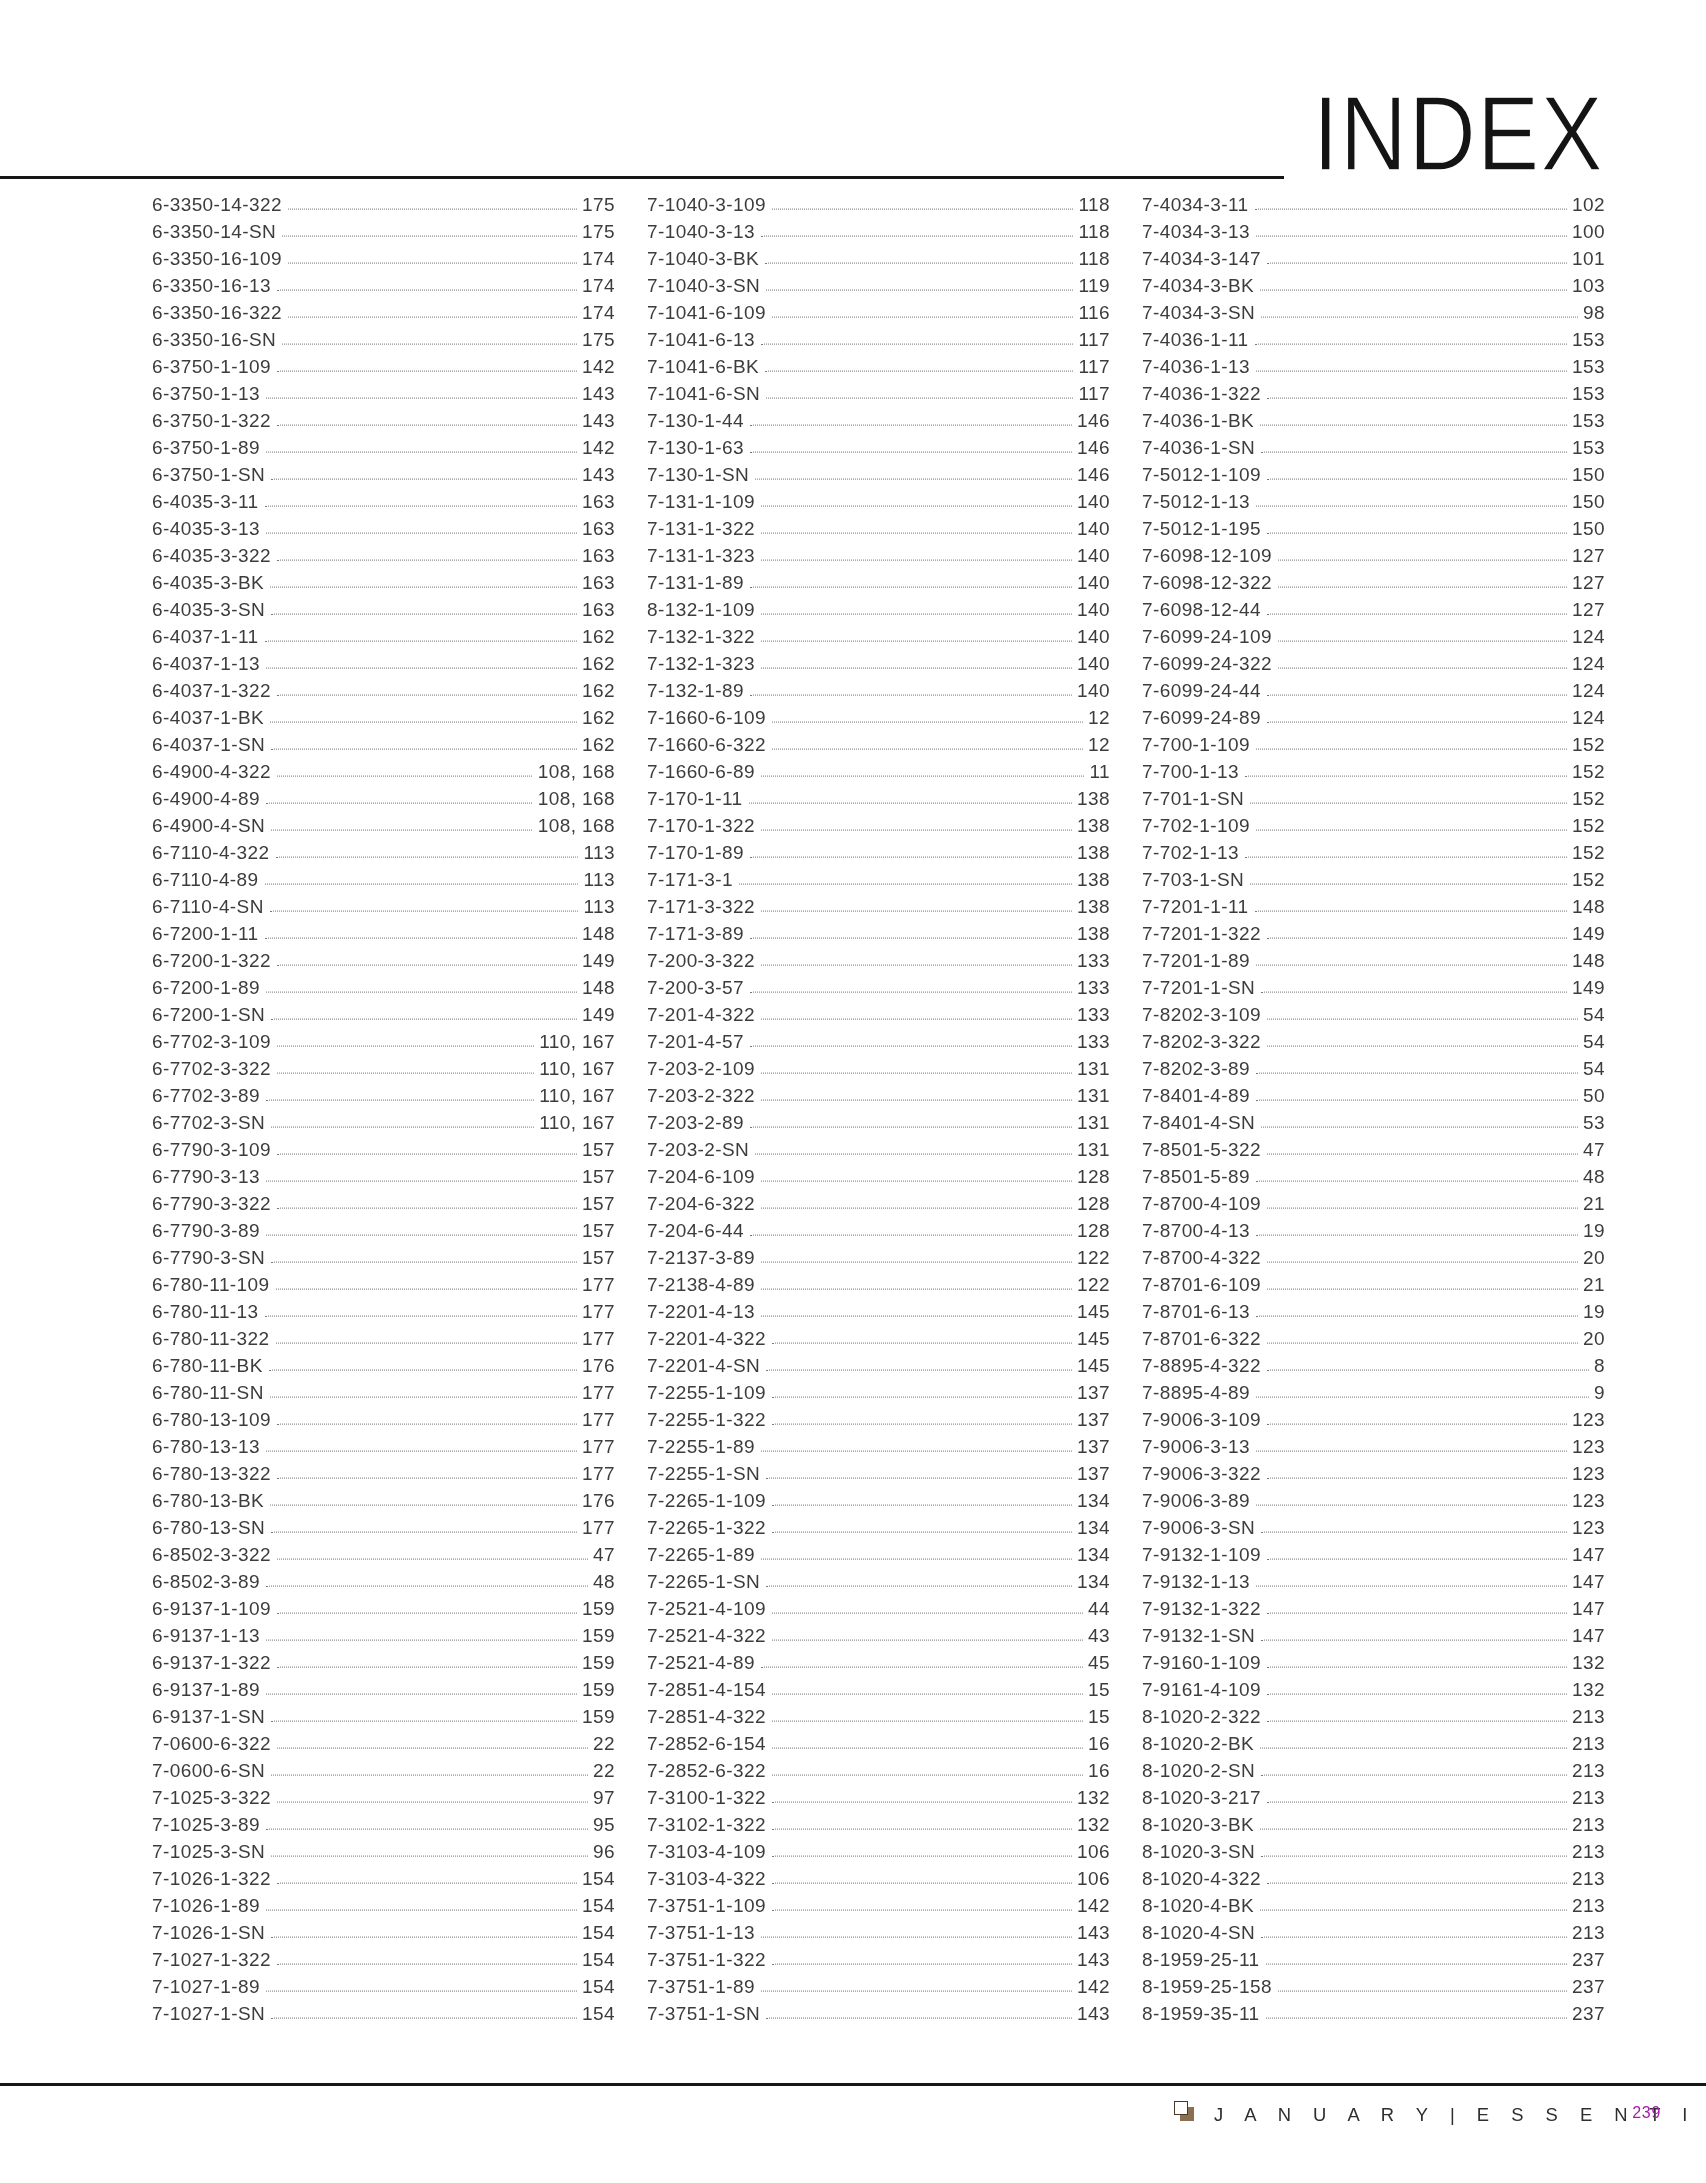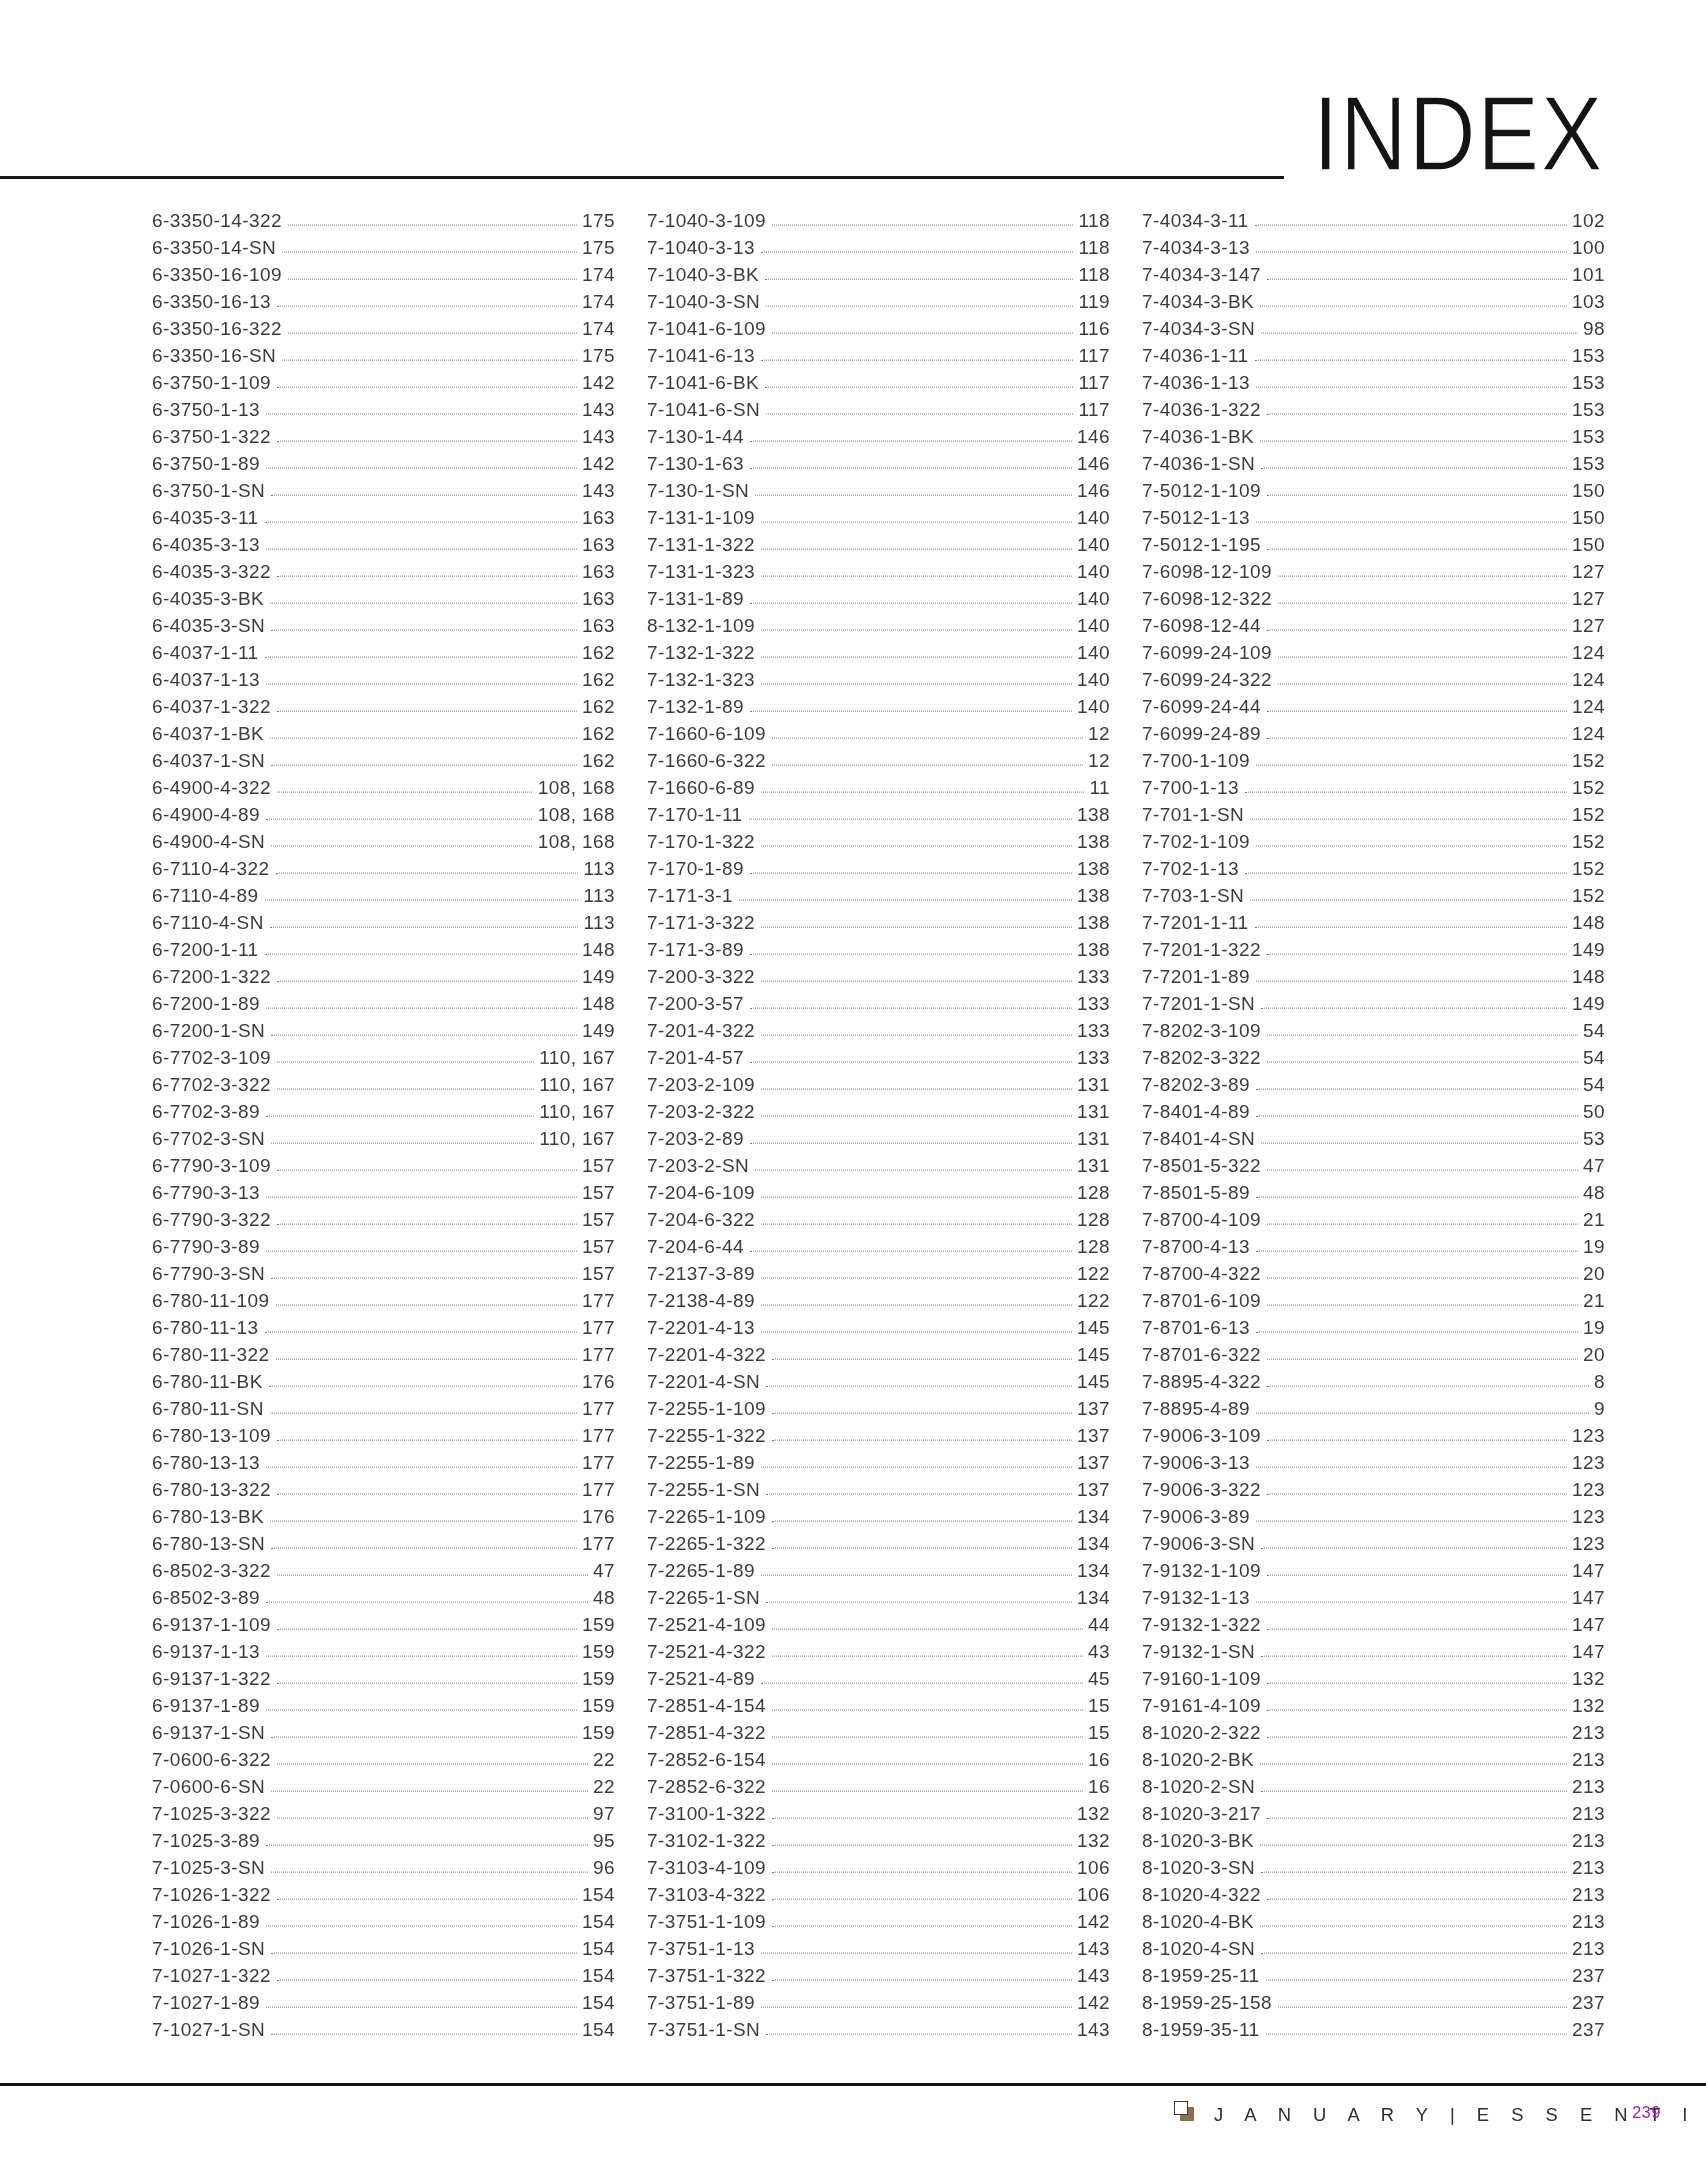--- a/index.html
+++ b/index.html
@@ -17,21 +17,21 @@
     position:absolute;top:85px;right:102px;
     font-size:106px;line-height:0.92;font-weight:100;
     color:#141414;letter-spacing:1.4px;
     transform:scaleX(0.88);transform-origin:100% 50%;
     -webkit-text-stroke:1.5px #ffffff;
     white-space:nowrap;
   }
   
   .columns{
     position:absolute;top:194px;left:152px;right:101px;
-    display:flex;gap:32px;margin-top:16px;
+    display:flex;gap:32px;
   }
   .col{flex:1;min-width:0;}
   .row{
     display:flex;align-items:baseline;height:27px;
     font-size:19px;letter-spacing:0.4px;
   }
   .code{white-space:nowrap;}
   .leader{
     flex:1;border-bottom:1.5px dotted #767676;
     margin:0 5.5px 0 6.1px;transform:translateY(-1.4px);

